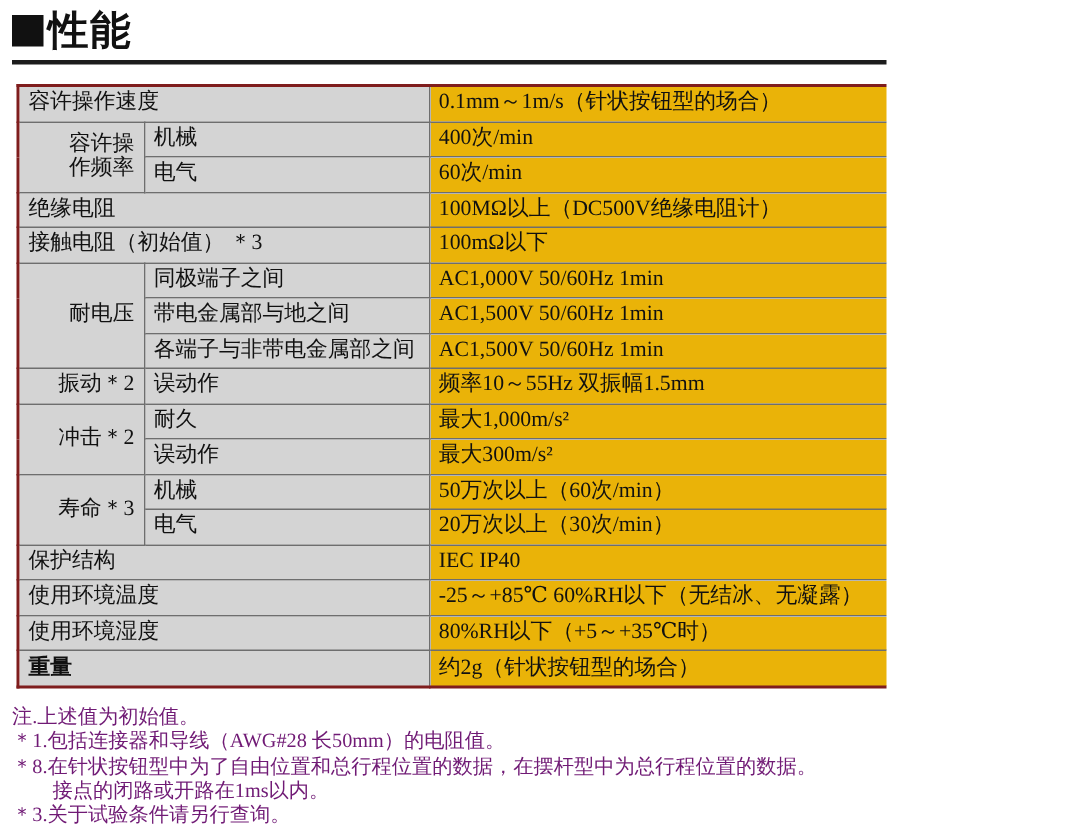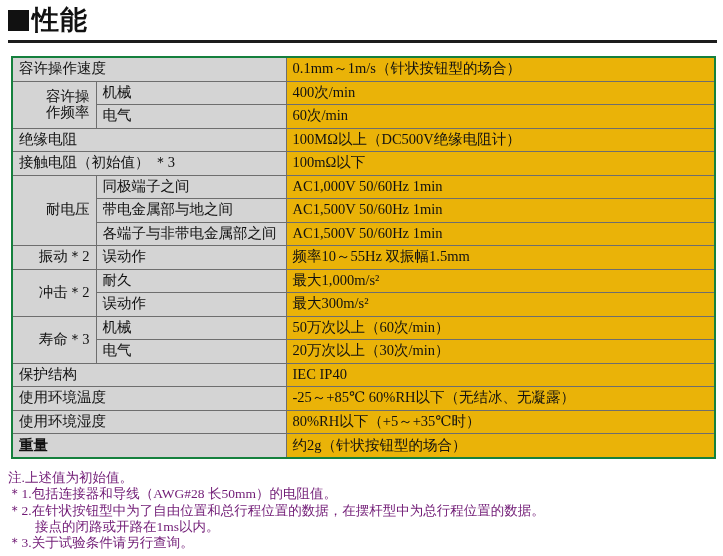--- a/index.html
+++ b/index.html
@@ -1,34 +1,34 @@
 <!DOCTYPE html>
 <html><head>
 <meta charset="utf-8">
 <style>
   html,body{margin:0;padding:0;background:#fff;}
   .page{
-    position:relative;width:723px;height:556px;background:#ffffff;
+    position:relative;width:591px;height:556px;background:#ffffff;
     font-family:"Liberation Serif","DejaVu Serif",serif;color:#111;
     overflow:hidden;
   }
   .title{
     position:absolute;left:8px;top:3px;height:34px;
     display:flex;align-items:center;gap:3px;
     font-size:27px;font-weight:bold;color:#111;letter-spacing:1px;
   }
   .title .sq{width:21px;height:21px;background:#111;display:inline-block;flex:none;}
   .rule{position:absolute;left:8px;top:40px;width:709px;height:3px;background:#1c1c1c;}
 
   table.spec{
     position:absolute;left:11px;top:56px;width:705px;height:403px;
     border-collapse:collapse;table-layout:fixed;
     font-size:14.5px;line-height:1.1;
   }
-  table.spec{border:2px solid #15803d;}
+  table.spec{border:2px solid #7f1d1d;}
   table.spec th, table.spec td{
     border:1px solid #6e6e6e;
     padding:0 6px;
     font-weight:normal;text-align:left;vertical-align:middle;
     overflow:hidden;white-space:nowrap;
   }
   table.spec th{background:#d4d4d4;}
   table.spec td{background:#eab308;}
   table.spec th.grp{white-space:pre-line;text-align:right;}
   table.spec th.bold{font-weight:bold;}
@@ -131,18 +131,18 @@
       <tr>
         <th colspan="2" class="bold">重量</th>
         <td>约2g（针状按钮型的场合）</td>
       </tr>
     </tbody>
   </table>
 
   <div class="footnotes">
     <div>注.上述值为初始值。</div>
     <div>＊1.包括连接器和导线（AWG#28 长50mm）的电阻值。</div>
-    <div>＊2.在针状按钮型中为了自由位置和总行程位置的数据，在摆杆型中为总行程位置的数据。</div>
+    <div>＊8.在针状按钮型中为了自由位置和总行程位置的数据，在摆杆型中为总行程位置的数据。</div>
     <div>　　接点的闭路或开路在1ms以内。</div>
     <div>＊3.关于试验条件请另行查询。</div>
   </div>
 
 </div>
 
 </body></html>

